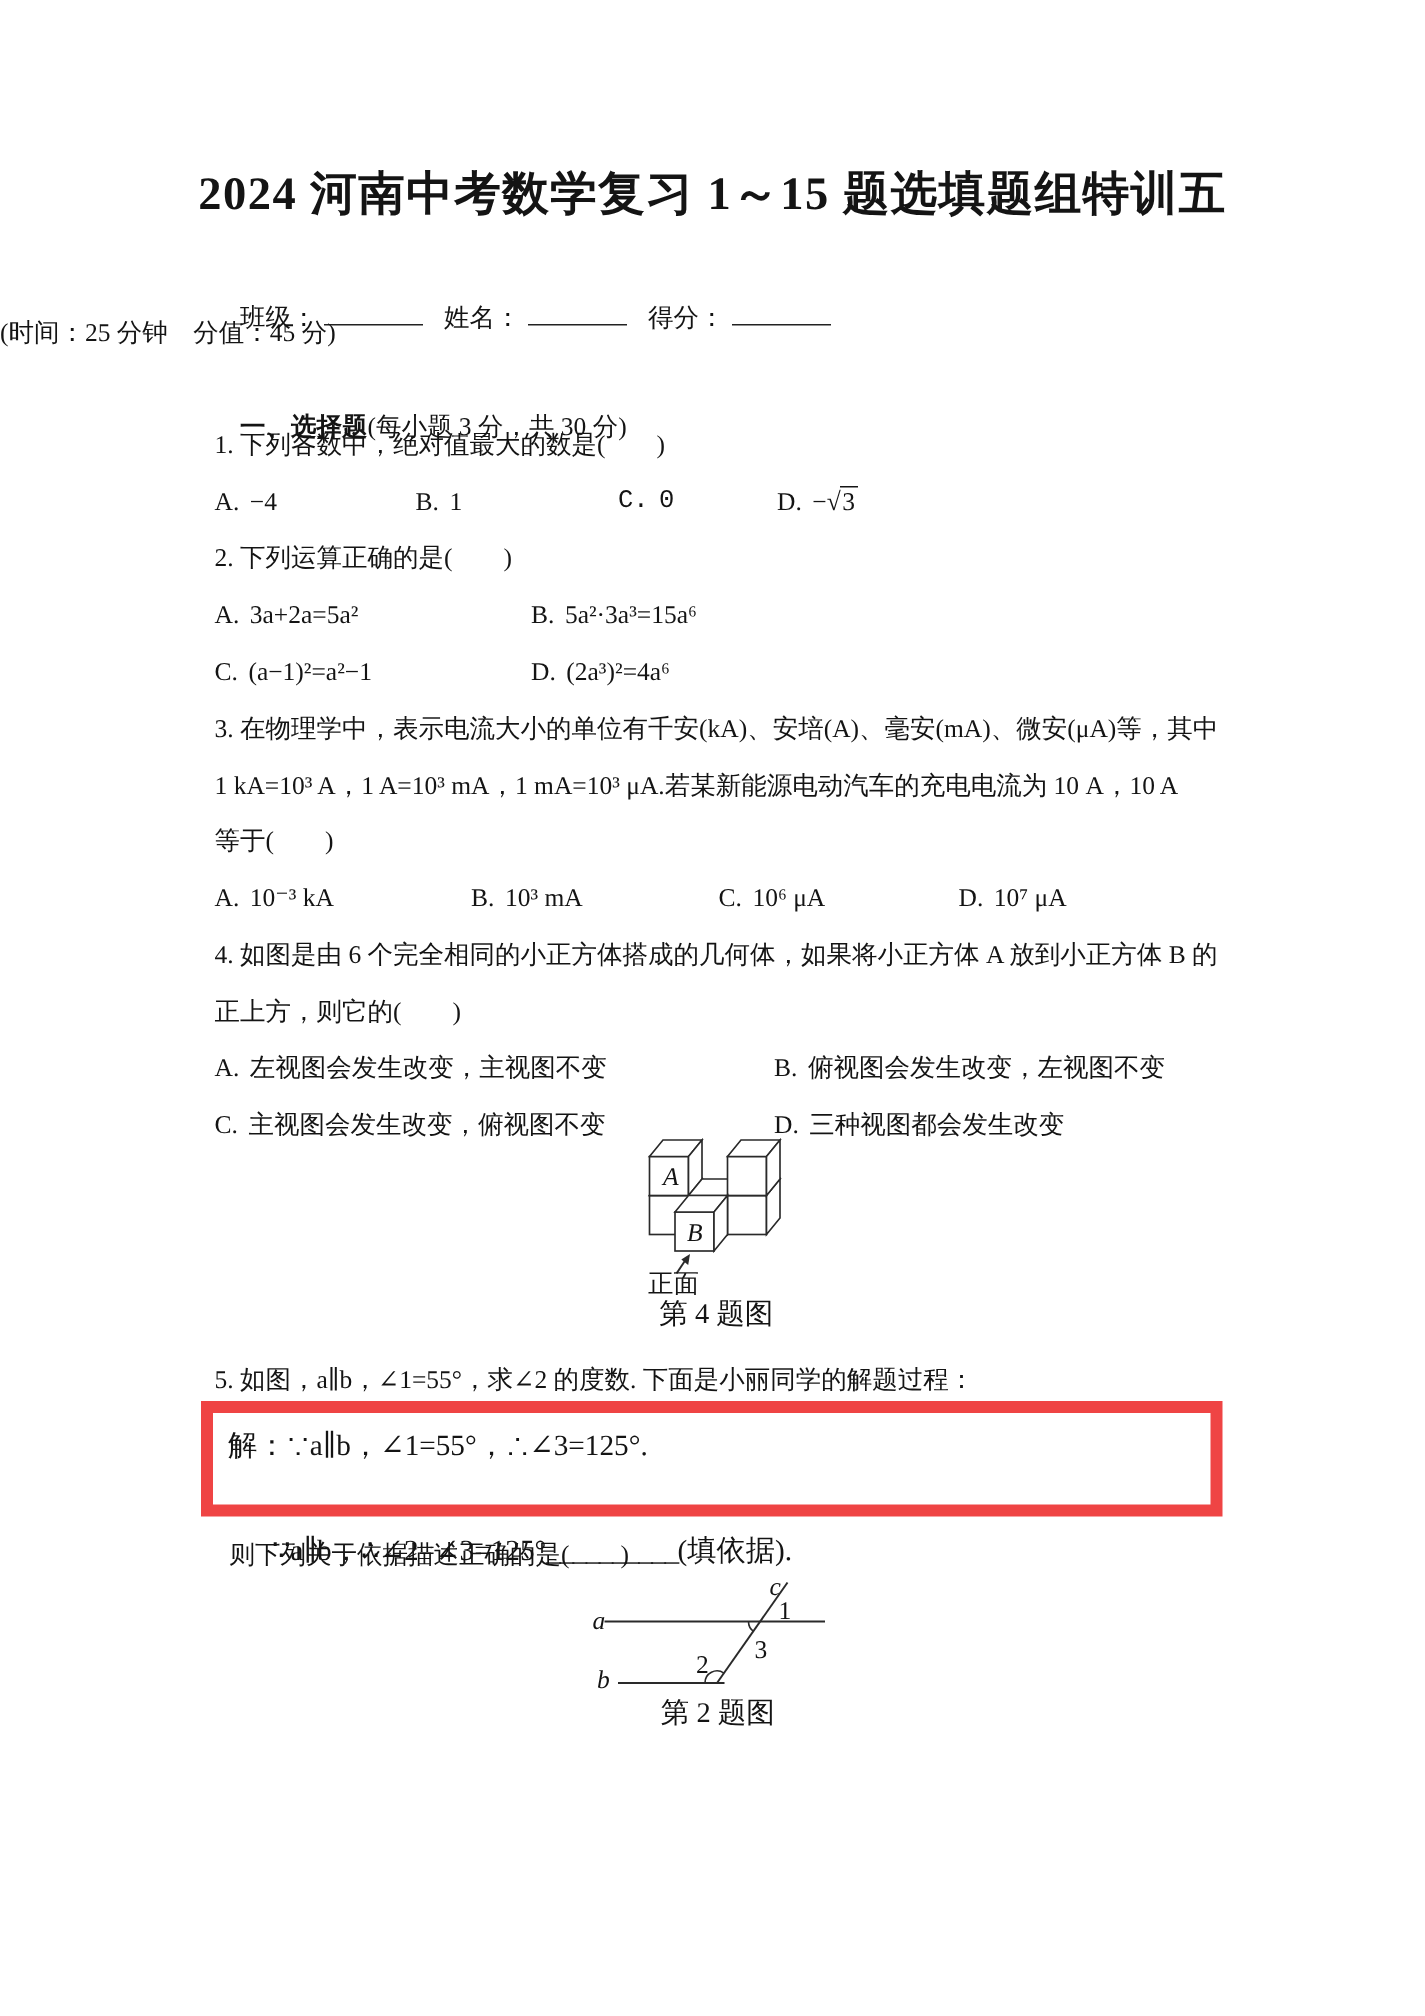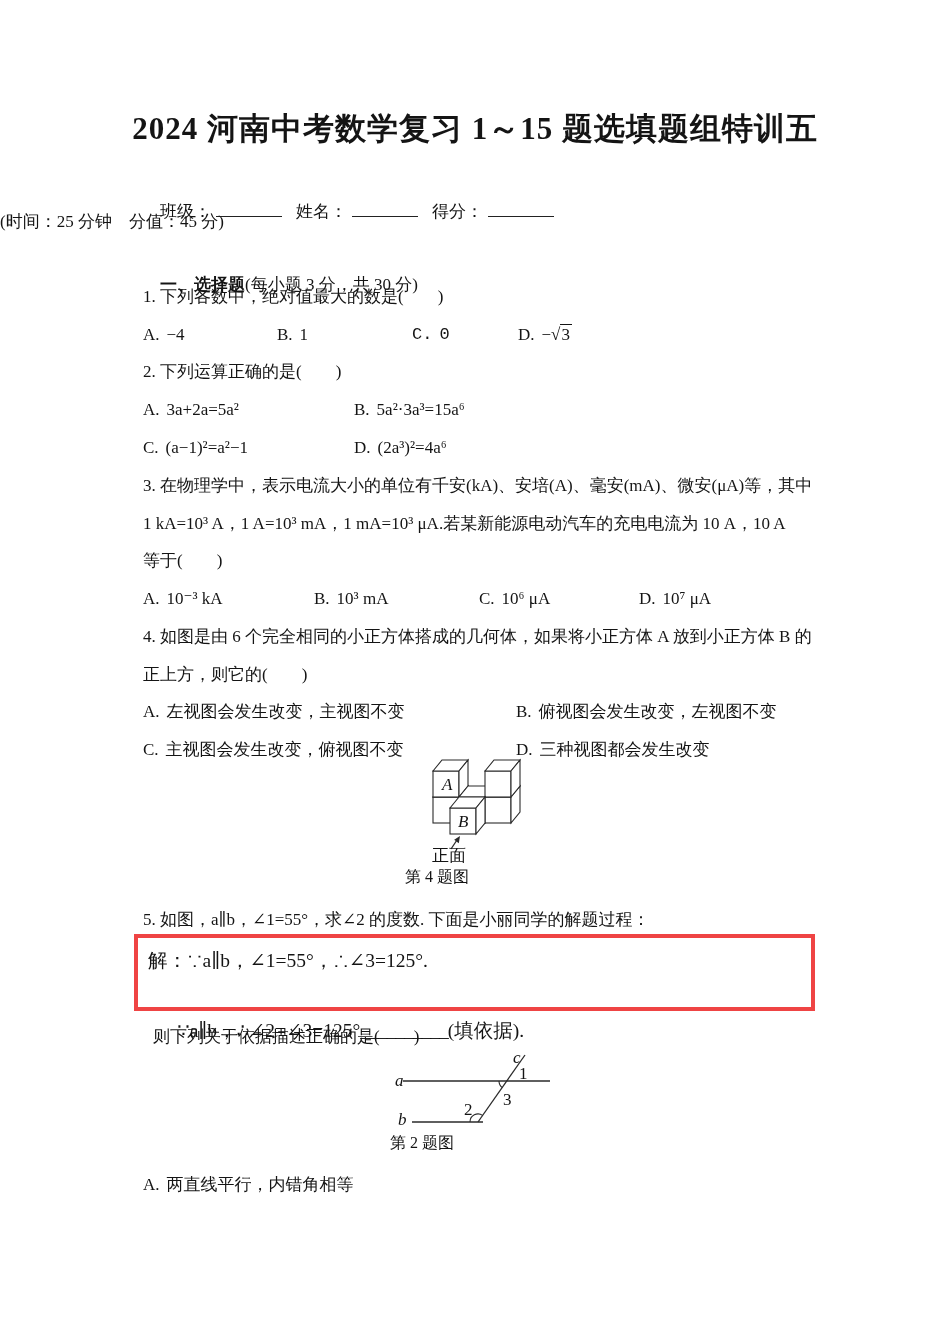--- a/index.html
+++ b/index.html
@@ -10,25 +10,25 @@
   .ln{position:absolute;font-size:17px;line-height:26px;white-space:pre;}
   .center{left:0;width:950px;text-align:left;}
   .title{position:absolute;top:108px;left:0;width:950px;text-align:center;
          font-size:31px;font-weight:bold;letter-spacing:1px;}
   .bold{font-weight:bold;margin-top:36px;}
   .blank{display:inline-block;width:66px;height:15px;border-bottom:1.5px solid #222;
          margin:0 14px 0 5px;vertical-align:baseline;}
   .opt .val{margin-left:7px;}
   .radicand{border-top:1.3px solid #141414;padding:0 2px 0 1px;}
   .solution-box{position:absolute;top:934px;left:134px;width:681px;height:77px;
-                border:4px solid #ef4444;background:#fff;padding:5px 0 0 10px;box-sizing:border-box;}
+                border:8px solid #ef4444;background:#fff;padding:5px 0 0 10px;box-sizing:border-box;}
   .box-ln{font-size:19.5px;line-height:35px;white-space:pre;}
   .inline-blank{letter-spacing:-1px;}
   .fig{position:absolute;text-align:center;}
-  .fig-caption{font-size:16px;line-height:22px;text-align:left;}
+  .fig-caption{font-size:19px;line-height:22px;text-align:center;}
   svg{display:block;margin:0 auto;}
   .cube-face{fill:#ffffff;stroke:#2a2a2a;stroke-width:1.1;stroke-linejoin:miter;}
   .fig-line{stroke:#2a2a2a;stroke-width:1.3;fill:none;}
   .fig-arc{stroke:#2a2a2a;stroke-width:1.1;fill:none;}
   .svg-italic{font-family:"Liberation Serif","DejaVu Serif",serif;font-style:italic;font-size:17px;fill:#141414;}
   .svg-num{font-family:"Liberation Serif","DejaVu Serif",serif;font-size:17px;fill:#141414;}
   .svg-cjk{font-family:"Liberation Serif","DejaVu Serif",serif;font-size:17px;fill:#141414;}
   .arrow-head{fill:#2a2a2a;stroke:none;}
 </style>
 </head>
@@ -133,15 +133,14 @@
       <text class="svg-italic" x="5" y="40">a</text>
       <text class="svg-italic" x="8" y="79">b</text>
       <text class="svg-italic" x="123" y="17">c</text>
       <text class="svg-num" x="129" y="33">1</text>
       <text class="svg-num" x="113" y="59">3</text>
       <text class="svg-num" x="74" y="69">2</text>
     </svg>
     <div class="fig-caption">第 2 题图</div>
   </div>
 
-  <div class="ln opt" style="top:1172px;left:143px;"><span>A.</span><span class="val">两直线平行，内错角相等</span></div>
 
 </div>
 
 </body></html>

